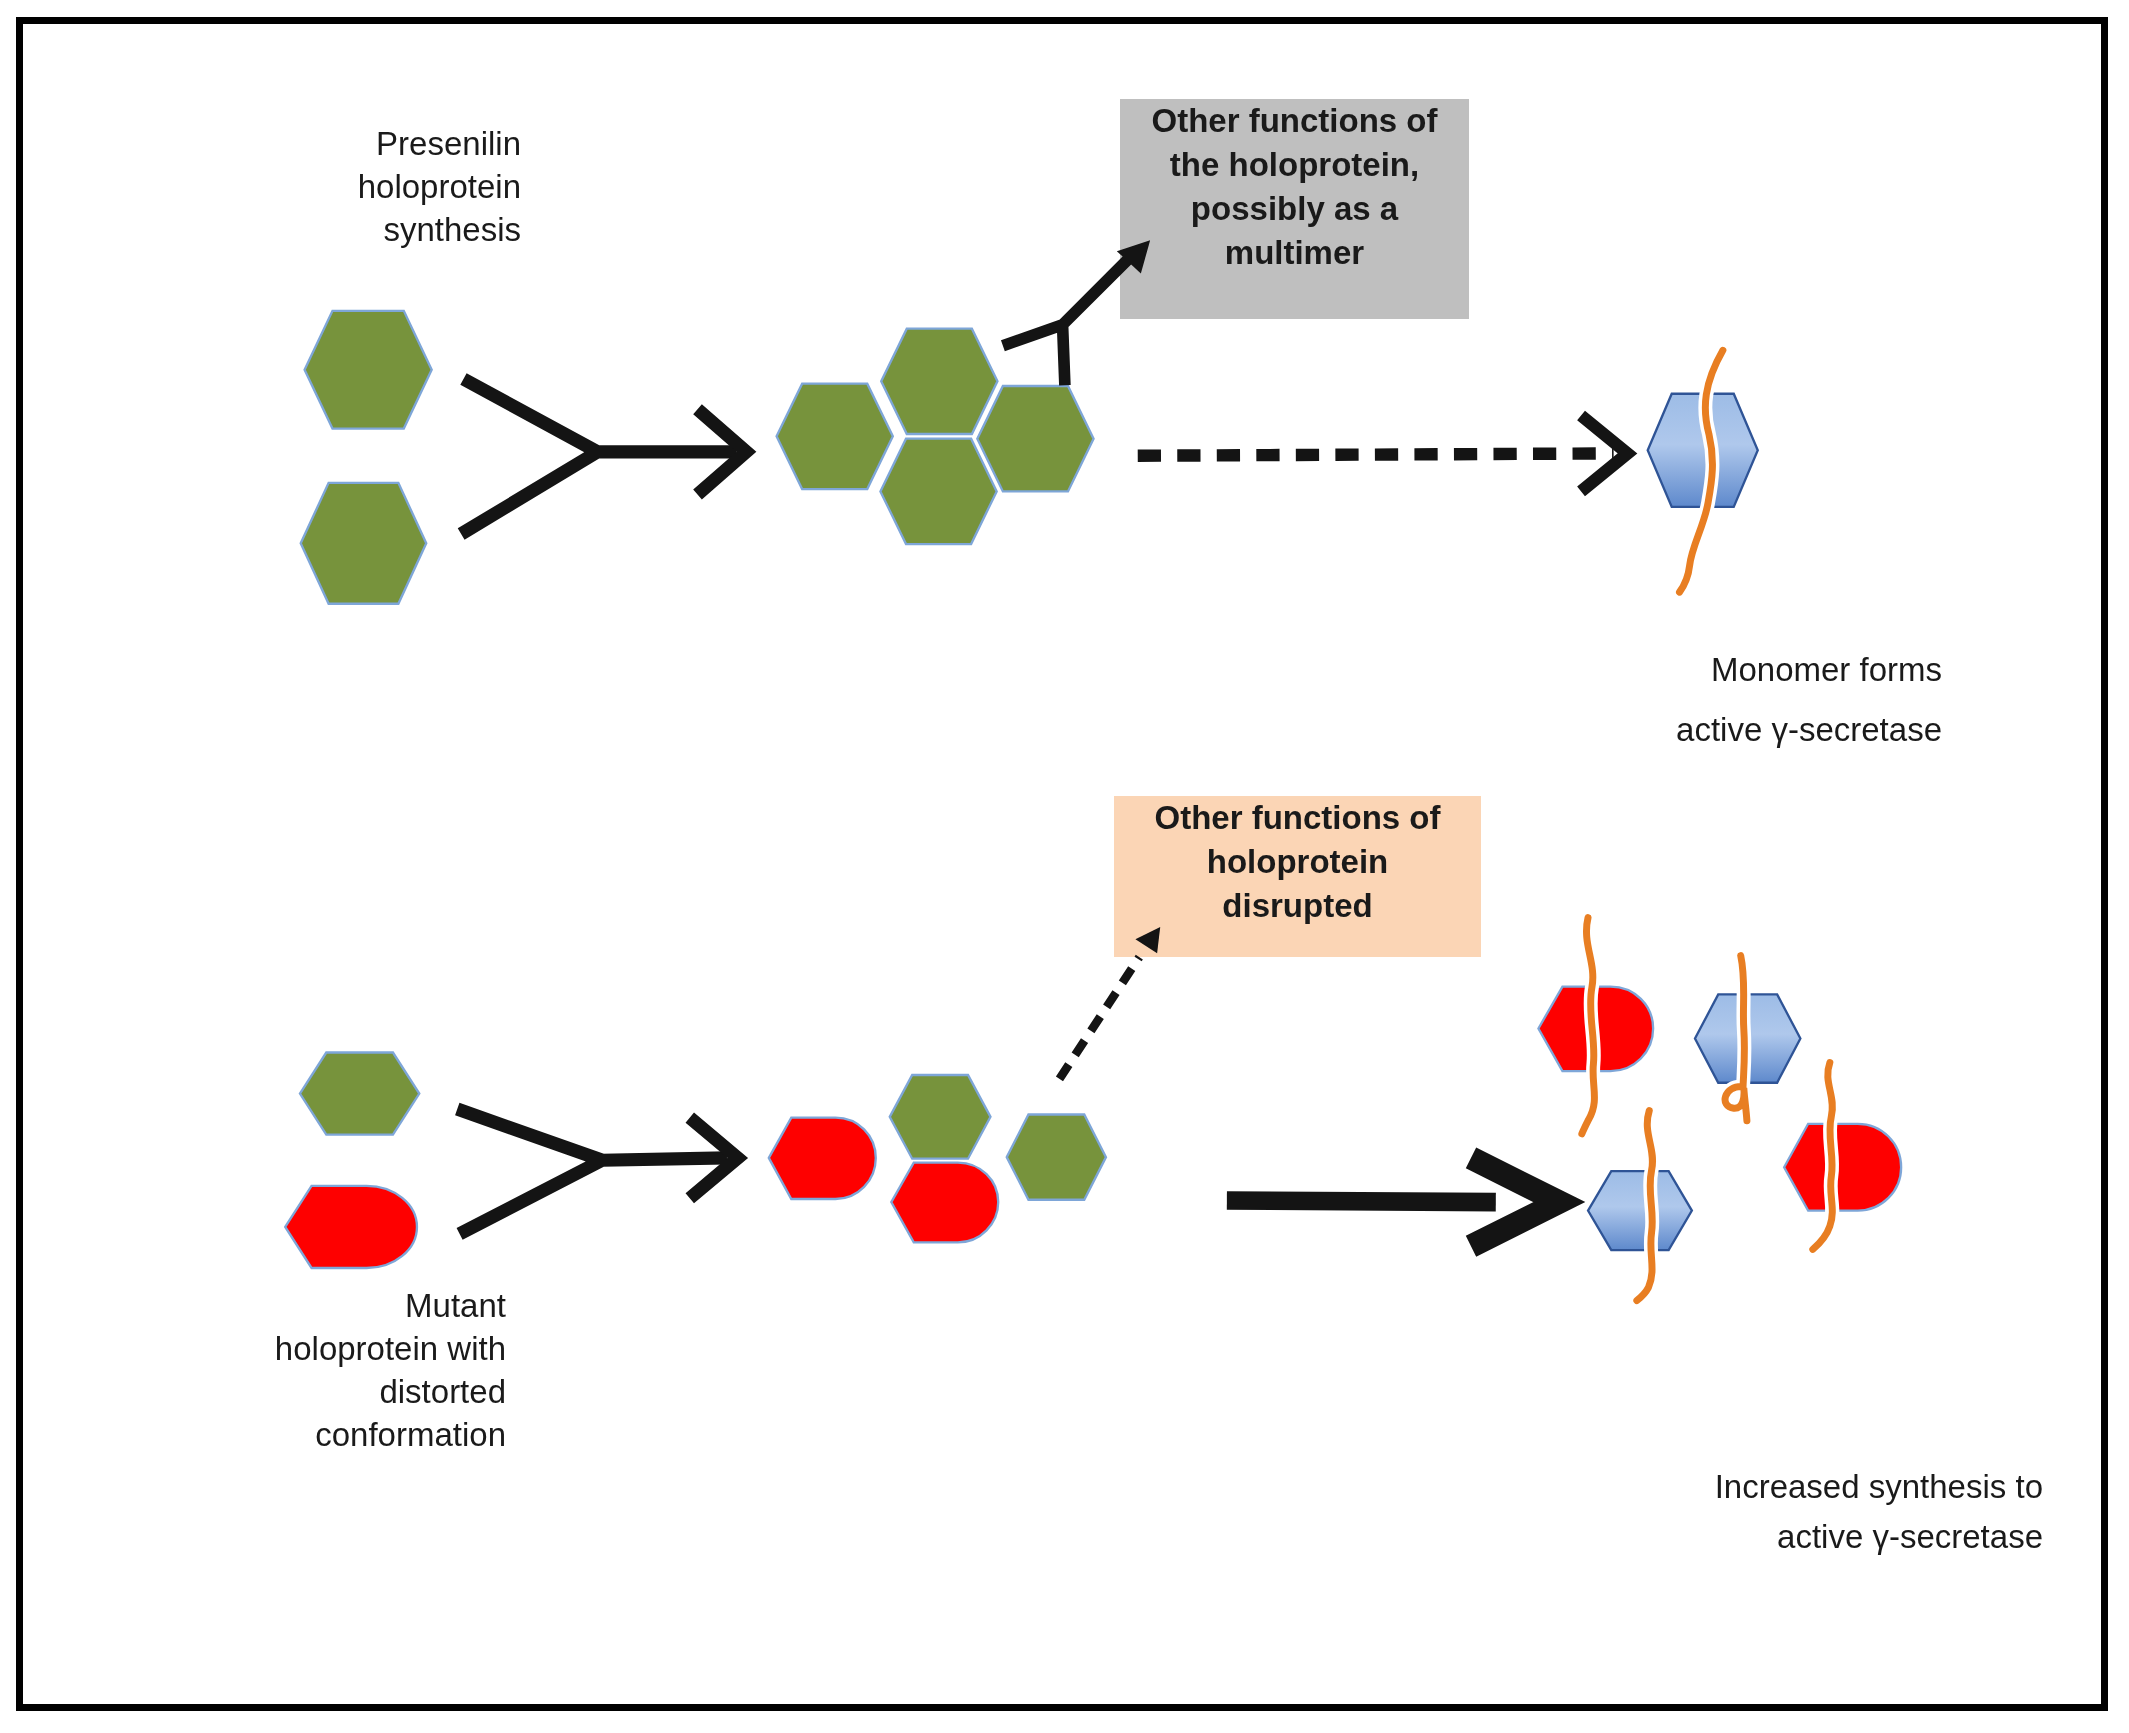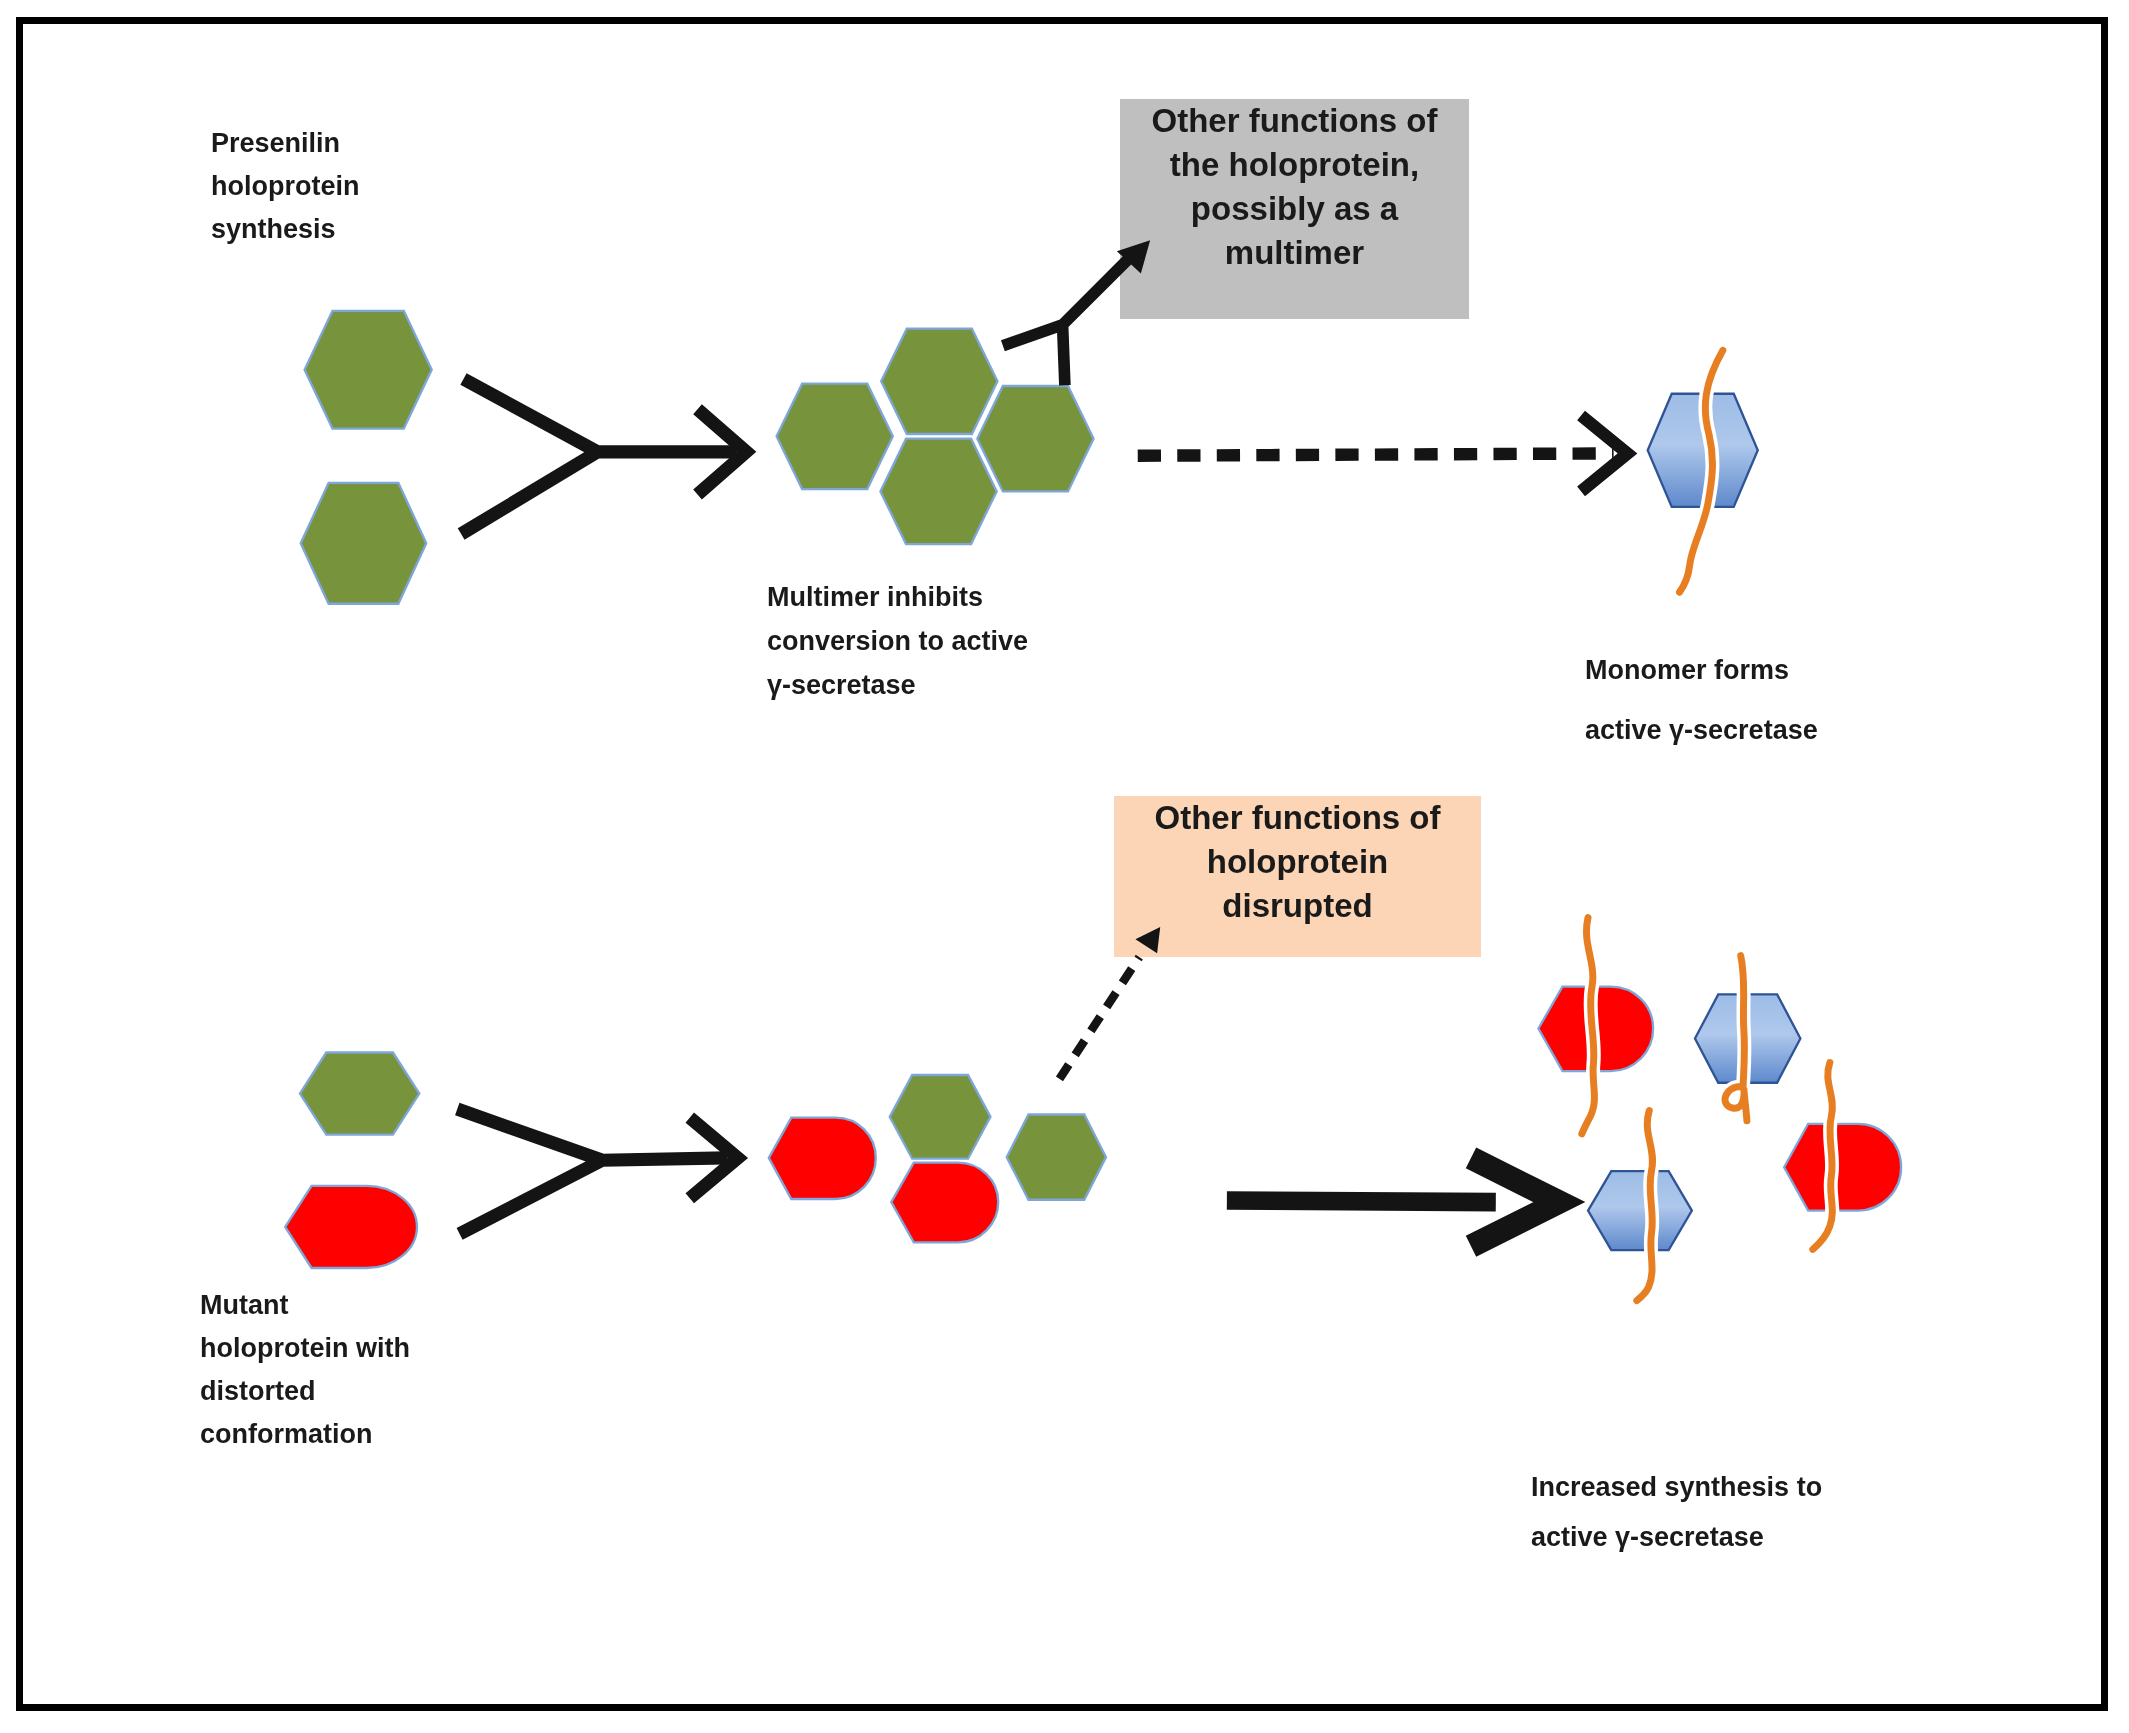--- a/index.html
+++ b/index.html
@@ -12,22 +12,22 @@
 
   
   .hex-green{fill:var(--wildtype-green,#77933C);stroke:var(--shape-border-blue,#7EA6D8);stroke-width:3;}
   .hex-red{fill:var(--mutant-red,#FE0000);stroke:var(--shape-border-blue,#7EA6D8);stroke-width:3;}
   .hex-blue{fill:url(#blueGrad);stroke:var(--monomer-border-blue,#2F5496);stroke-width:3;}
   .arrow{stroke:var(--arrow-black,#141414);fill:none;}
   .arrow-fill{fill:var(--arrow-black,#141414);stroke:none;}
   .td-casing{stroke:#ffffff;fill:none;stroke-width:18;stroke-linecap:round;}
   .td-line{stroke:var(--membrane-line-orange,#E87E22);fill:none;stroke-width:9;stroke-linecap:round;}
 
-  .lbl{position:absolute;font-weight:bold;color:var(--label-text,#1A1A1A);
-       text-align:left;white-space:pre-line;font-size:27px;line-height:43px;}
+  .lbl{position:absolute;font-weight:normal;color:var(--label-text,#1A1A1A);
+       text-align:right;white-space:pre-line;font-size:33px;line-height:43px;}
   .callout{position:absolute;display:flex;justify-content:center;
            box-sizing:border-box;}
   .callout .lbl-in{font-weight:bold;color:var(--label-text,#1A1A1A);text-align:center;
            white-space:pre-line;font-size:33px;line-height:44px;}
   .gray-box{background:var(--gray-box-bg,#BFBFBF);left:1120px;top:99px;width:349px;height:220px;}
   .peach-box{background:var(--peach-box-bg,#FBD5B5);left:1114px;top:796px;width:367px;height:161px;}
 
   .lbl-synthesis{left:211px;top:122px;width:310px;}
   .lbl-multimer{left:767px;top:575px;width:364px;line-height:44px;}
   .lbl-monomer{left:1585px;top:640px;width:357px;line-height:60px;}
@@ -115,23 +115,20 @@
     <path class="td-casing" d="M 2128 1433 C 2119 1462 2137 1482 2131 1510 C 2125 1538 2135 1562 2131 1590 C 2127 1618 2137 1638 2127 1661 C 2123 1669 2117 1674 2112 1678"></path>
     <path class="td-line" d="M 2128 1433 C 2119 1462 2137 1482 2131 1510 C 2125 1538 2135 1562 2131 1590 C 2127 1618 2137 1638 2127 1661 C 2123 1669 2117 1674 2112 1678"></path>
 
     <path class="td-casing" d="M 2361 1371 C 2352 1396 2369 1414 2363 1440 C 2357 1466 2367 1492 2363 1517 C 2359 1542 2369 1560 2361 1582 C 2356 1597 2346 1606 2339 1612"></path>
     <path class="td-line" d="M 2361 1371 C 2352 1396 2369 1414 2363 1440 C 2357 1466 2367 1492 2363 1517 C 2359 1542 2369 1560 2361 1582 C 2356 1597 2346 1606 2339 1612"></path>
   </svg>
 
   <div class="lbl lbl-synthesis">Presenilin
 holoprotein
 synthesis</div>
-  <div class="lbl lbl-multimer">Multimer inhibits
-conversion to active
-γ-secretase</div>
   <div class="lbl lbl-monomer">Monomer forms
 active γ-secretase</div>
   <div class="lbl lbl-mutant">Mutant
 holoprotein with
 distorted
 conformation</div>
   <div class="lbl lbl-increased">Increased synthesis to
 active γ-secretase</div>
 
 </div>

